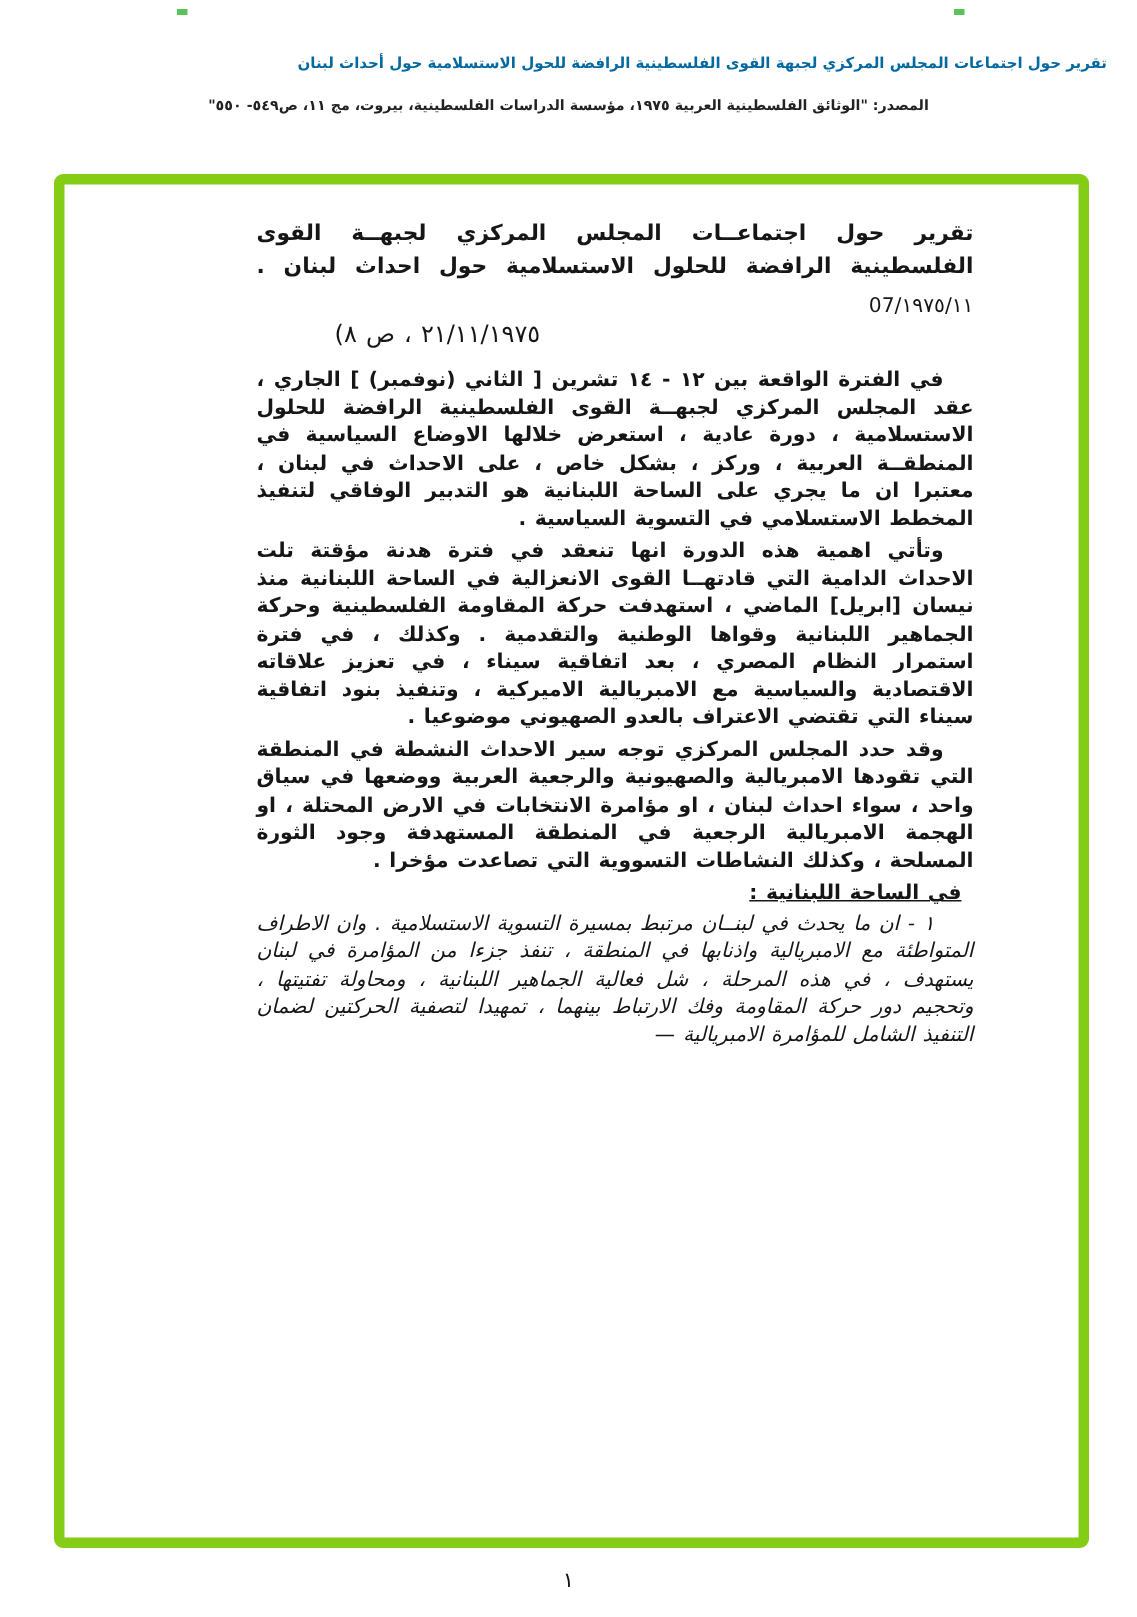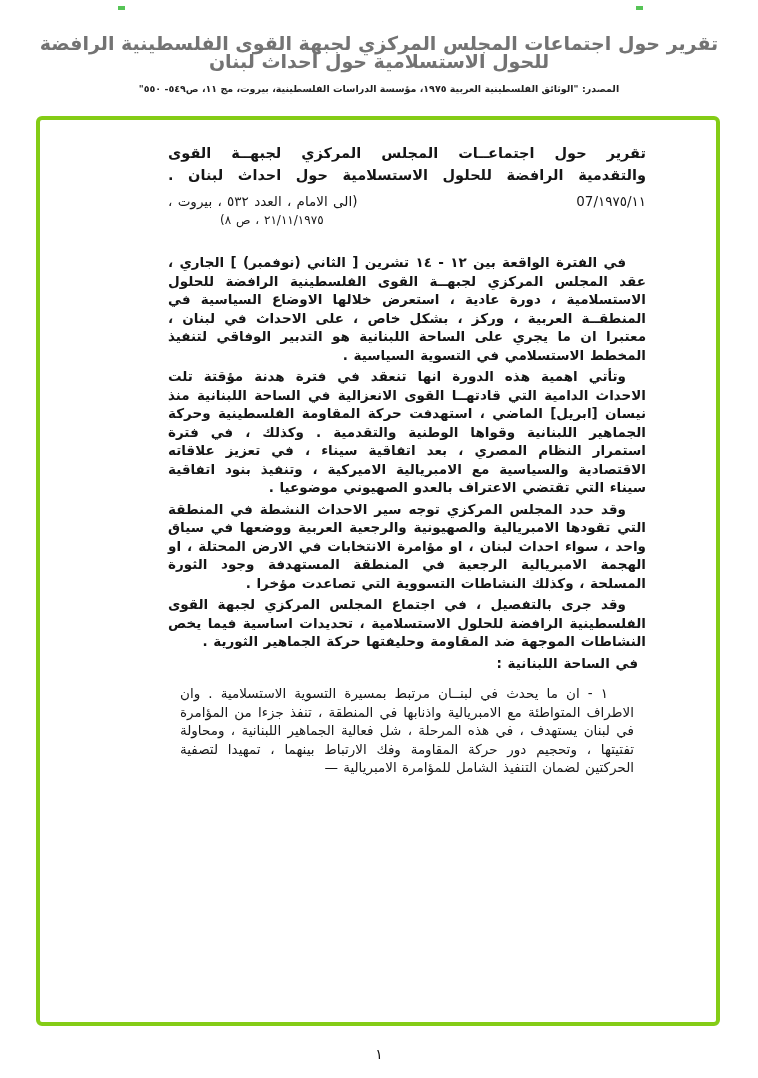--- a/index.html
+++ b/index.html
@@ -20,23 +20,24 @@
   .page-header {
     position: absolute;
     top: 34px;
     left: 20px;
     right: 20px;
     text-align: center;
     direction: rtl;
   }
   .page-header .title {
     font-weight: bold;
-    font-size: 19px;
+    font-size: 10px;
     line-height: 18px;
-    color: #737373;
+    color: #0369a1;
+    text-align: right;
   }
   .page-header .source {
     font-weight: bold;
     font-size: 9.5px;
     line-height: 14px;
     margin-top: 12px;
     color: #222222;
   }
 
   
@@ -51,21 +52,21 @@
   .crop-mark.left  { left: 118px; }
   .crop-mark.right { left: 636px; }
 
   
   .doc-frame {
     position: absolute;
     left: 36px;
     top: 116px;
     width: 676px;
     height: 902px;
-    border: 4px solid #84cc16;
+    border: 7px solid #84cc16;
     border-radius: 6px;
     background: #ffffff;
     overflow: hidden;
   }
 
   .doc-content {
     position: absolute;
     top: 22px;
     right: 70px;
     width: 478px;
@@ -88,39 +89,41 @@
   .date-row {
     display: flex;
     justify-content: space-between;
     direction: rtl;
     margin-top: 6px;
     font-size: 13.5px;
   }
   .citation-line2 {
     text-align: left;
     padding-left: 52px;
-    font-size: 12px;
-    margin-bottom: 24px;
+    font-size: 16px;
+    margin-bottom: 12px;
   }
 
   .para {
     margin: 0 0 3px 0;
     text-indent: 20px;
     font-weight: bold;
   }
 
   .section-heading {
     font-weight: bold;
     margin: 2px 0 2px 0;
     text-indent: 8px;
+    text-decoration: underline;
   }
 
   .numbered-item {
-    margin: 12px;
+    margin: 0;
     text-indent: 26px;
+    font-style: italic;
   }
 
   .page-number {
     position: absolute;
     bottom: 16px;
     left: 0;
     right: 0;
     text-align: center;
     font-size: 14px;
     color: #111111;
@@ -134,32 +137,30 @@
 
 <div class="page-header">
   <div class="title">تقرير حول اجتماعات المجلس المركزي لجبهة القوى الفلسطينية الرافضة للحول الاستسلامية حول أحداث لبنان</div>
   <div class="source">المصدر: "الوثائق الفلسطينية العربية ١٩٧٥، مؤسسة الدراسات الفلسطينية، بيروت، مج ١١، ص٥٤٩- ٥٥٠"</div>
 </div>
 
 <div class="doc-frame">
   <div class="doc-content">
 
     <div class="doc-title-line">تقرير حول اجتماعــات المجلس المركزي لجبهــة القوى</div>
-    <div class="doc-title-line">والتقدمية الرافضة للحلول الاستسلامية حول احداث لبنان .</div>
+    <div class="doc-title-line">الفلسطينية الرافضة للحلول الاستسلامية حول احداث لبنان .</div>
 
     <div class="date-row">
       <span>١٩٧٥/١١/07</span>
-      <span>(الى الامام ، العدد ٥٣٢ ، بيروت ،</span>
     </div>
     <div class="citation-line2">٢١/١١/١٩٧٥ ، ص ٨)</div>
 
     <p class="para">في الفترة الواقعة بين ١٢ - ١٤ تشرين [ الثاني (نوفمبر) ] الجاري ، عقد المجلس المركزي لجبهــة القوى الفلسطينية الرافضة للحلول الاستسلامية ، دورة عادية ، استعرض خلالها الاوضاع السياسية في المنطقــة العربية ، وركز ، بشكل خاص ، على الاحداث في لبنان ، معتبرا ان ما يجري على الساحة اللبنانية هو التدبير الوفاقي لتنفيذ المخطط الاستسلامي في التسوية السياسية .</p>
     <p class="para">وتأتي اهمية هذه الدورة انها تنعقد في فترة هدنة مؤقتة تلت الاحداث الدامية التي قادتهــا القوى الانعزالية في الساحة اللبنانية منذ نيسان [ابريل] الماضي ، استهدفت حركة المقاومة الفلسطينية وحركة الجماهير اللبنانية وقواها الوطنية والتقدمية . وكذلك ، في فترة استمرار النظام المصري ، بعد اتفاقية سيناء ، في تعزيز علاقاته الاقتصادية والسياسية مع الامبريالية الاميركية ، وتنفيذ بنود اتفاقية سيناء التي تقتضي الاعتراف بالعدو الصهيوني موضوعيا .</p>
     <p class="para">وقد حدد المجلس المركزي توجه سير الاحداث النشطة في المنطقة التي تقودها الامبريالية والصهيونية والرجعية العربية ووضعها في سياق واحد ، سواء احداث لبنان ، او مؤامرة الانتخابات في الارض المحتلة ، او الهجمة الامبريالية الرجعية في المنطقة المستهدفة وجود الثورة المسلحة ، وكذلك النشاطات التسووية التي تصاعدت مؤخرا .</p>
-    <p class="para">وقد جرى بالتفصيل ، في اجتماع المجلس المركزي لجبهة القوى الفلسطينية الرافضة للحلول الاستسلامية ، تحديدات اساسية فيما يخص النشاطات الموجهة ضد المقاومة وحليفتها حركة الجماهير الثورية .</p>
 
     <div class="section-heading">في الساحة اللبنانية :</div>
 
     <p class="numbered-item">١ - ان ما يحدث في لبنــان مرتبط بمسيرة التسوية الاستسلامية . وان الاطراف المتواطئة مع الامبريالية واذنابها في المنطقة ، تنفذ جزءا من المؤامرة في لبنان يستهدف ، في هذه المرحلة ، شل فعالية الجماهير اللبنانية ، ومحاولة تفتيتها ، وتحجيم دور حركة المقاومة وفك الارتباط بينهما ، تمهيدا لتصفية الحركتين لضمان التنفيذ الشامل للمؤامرة الامبريالية —</p>
 
   </div>
 </div>
 
 <div class="page-number">١</div>
 

